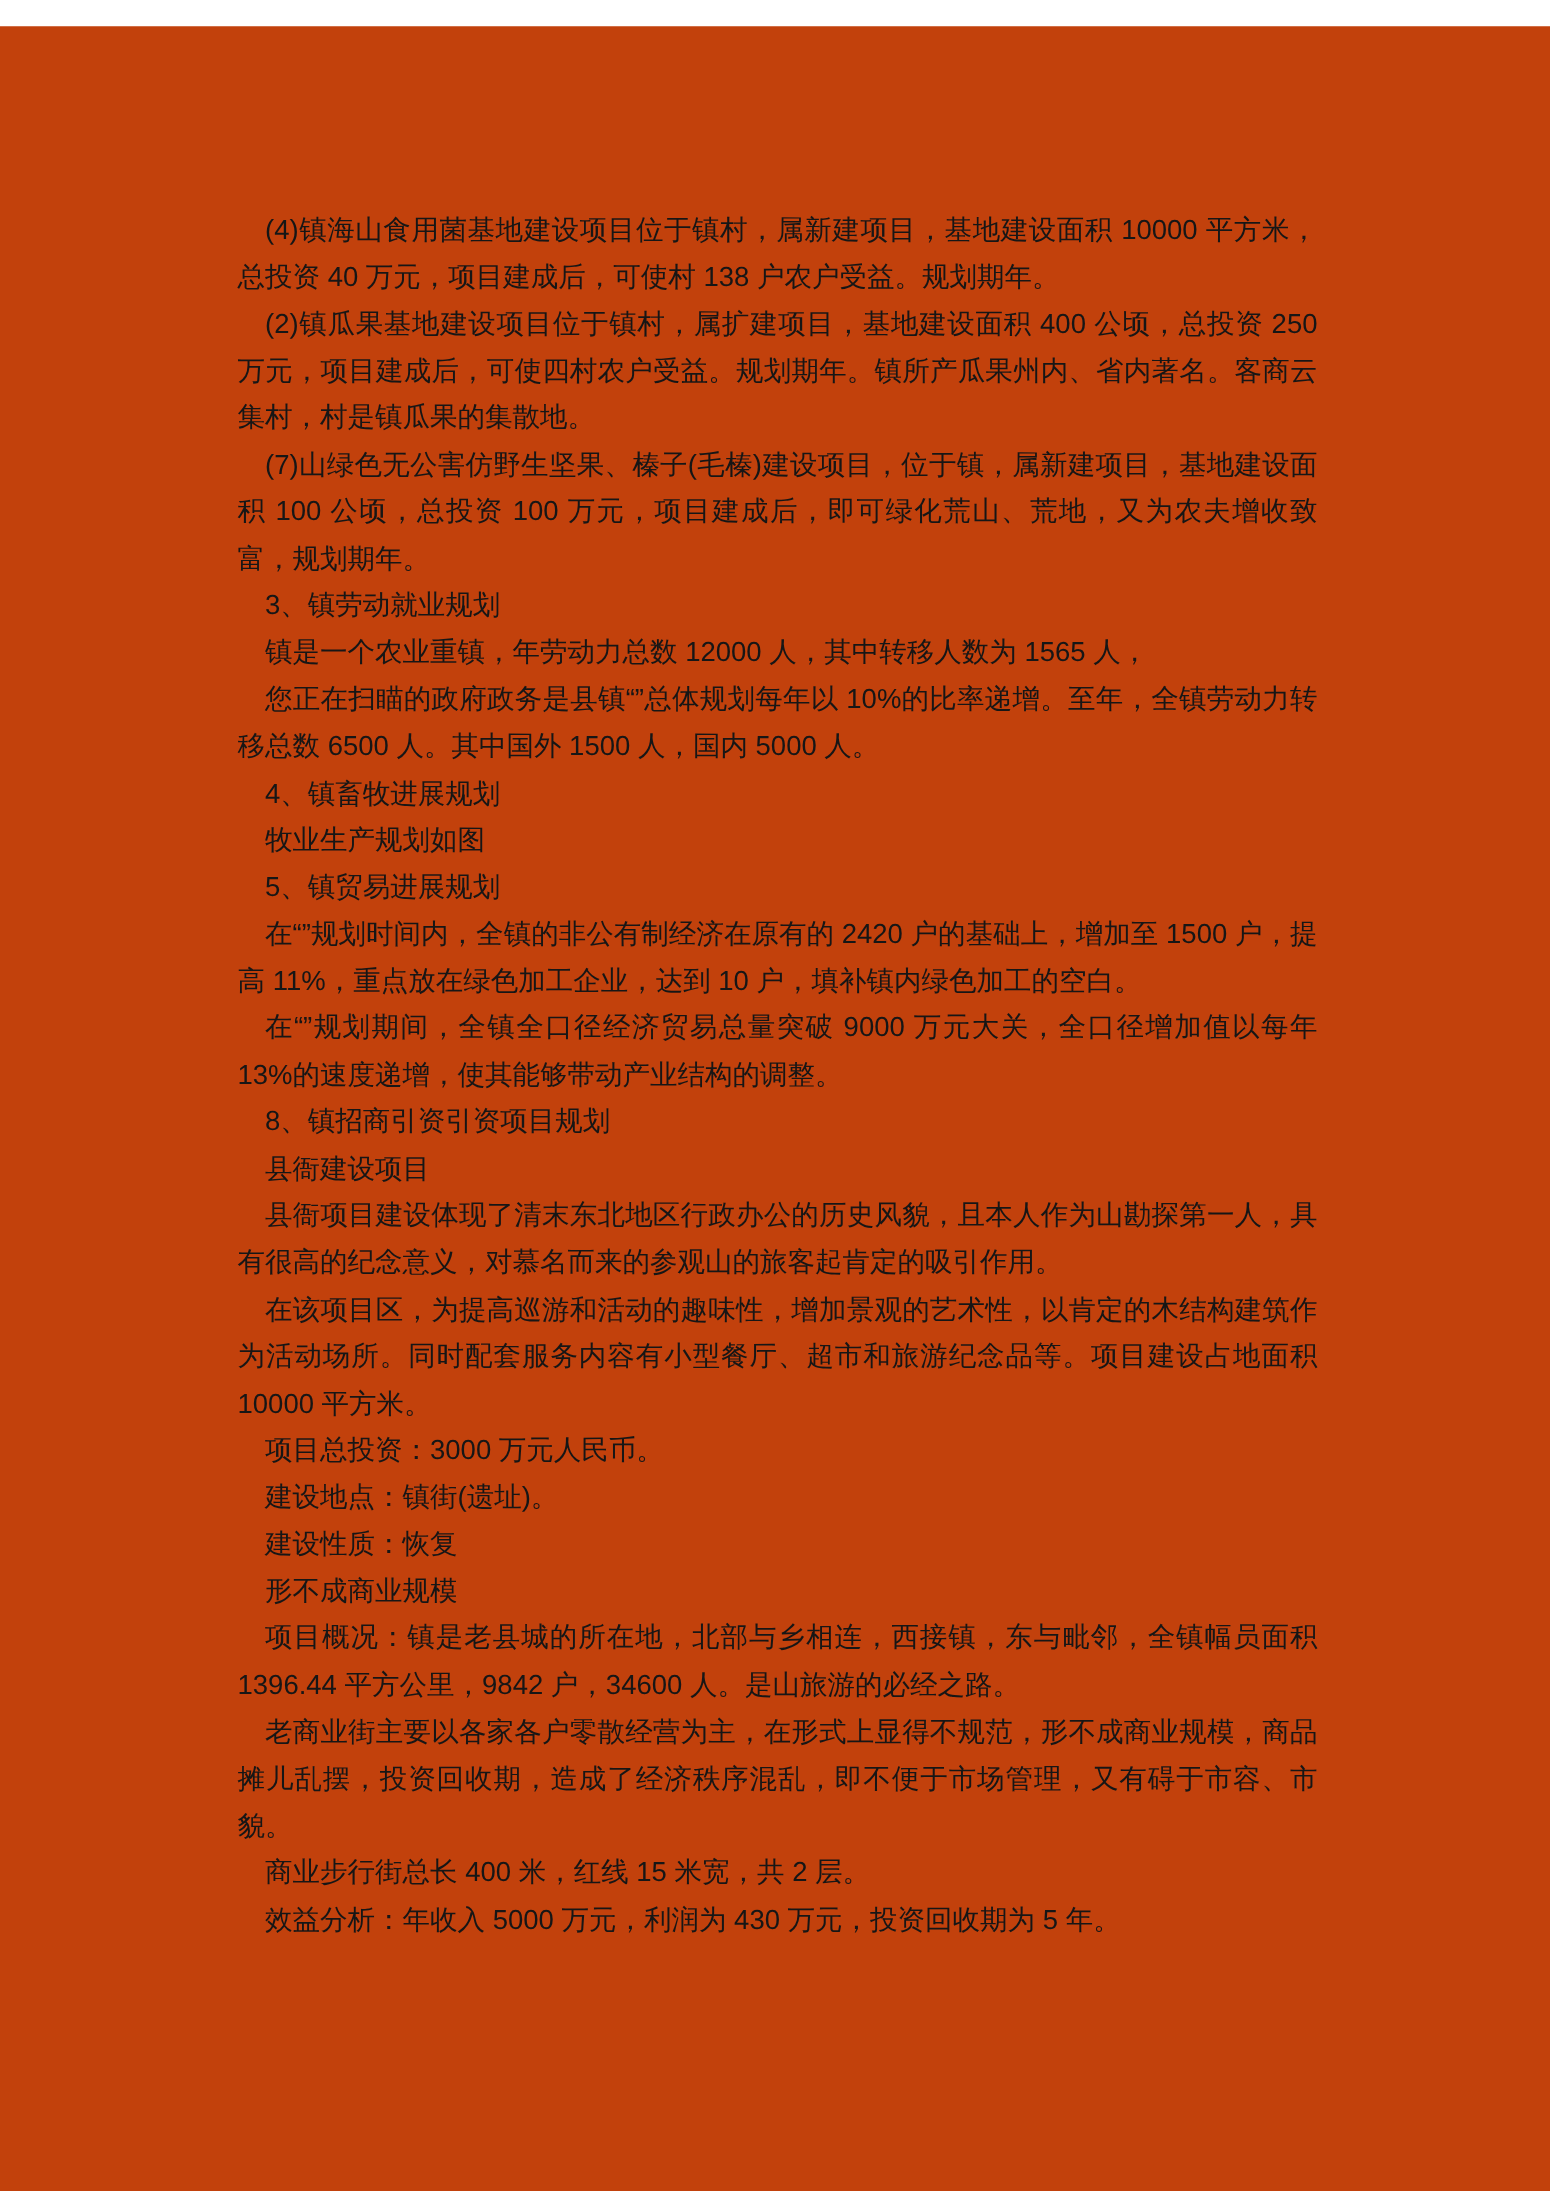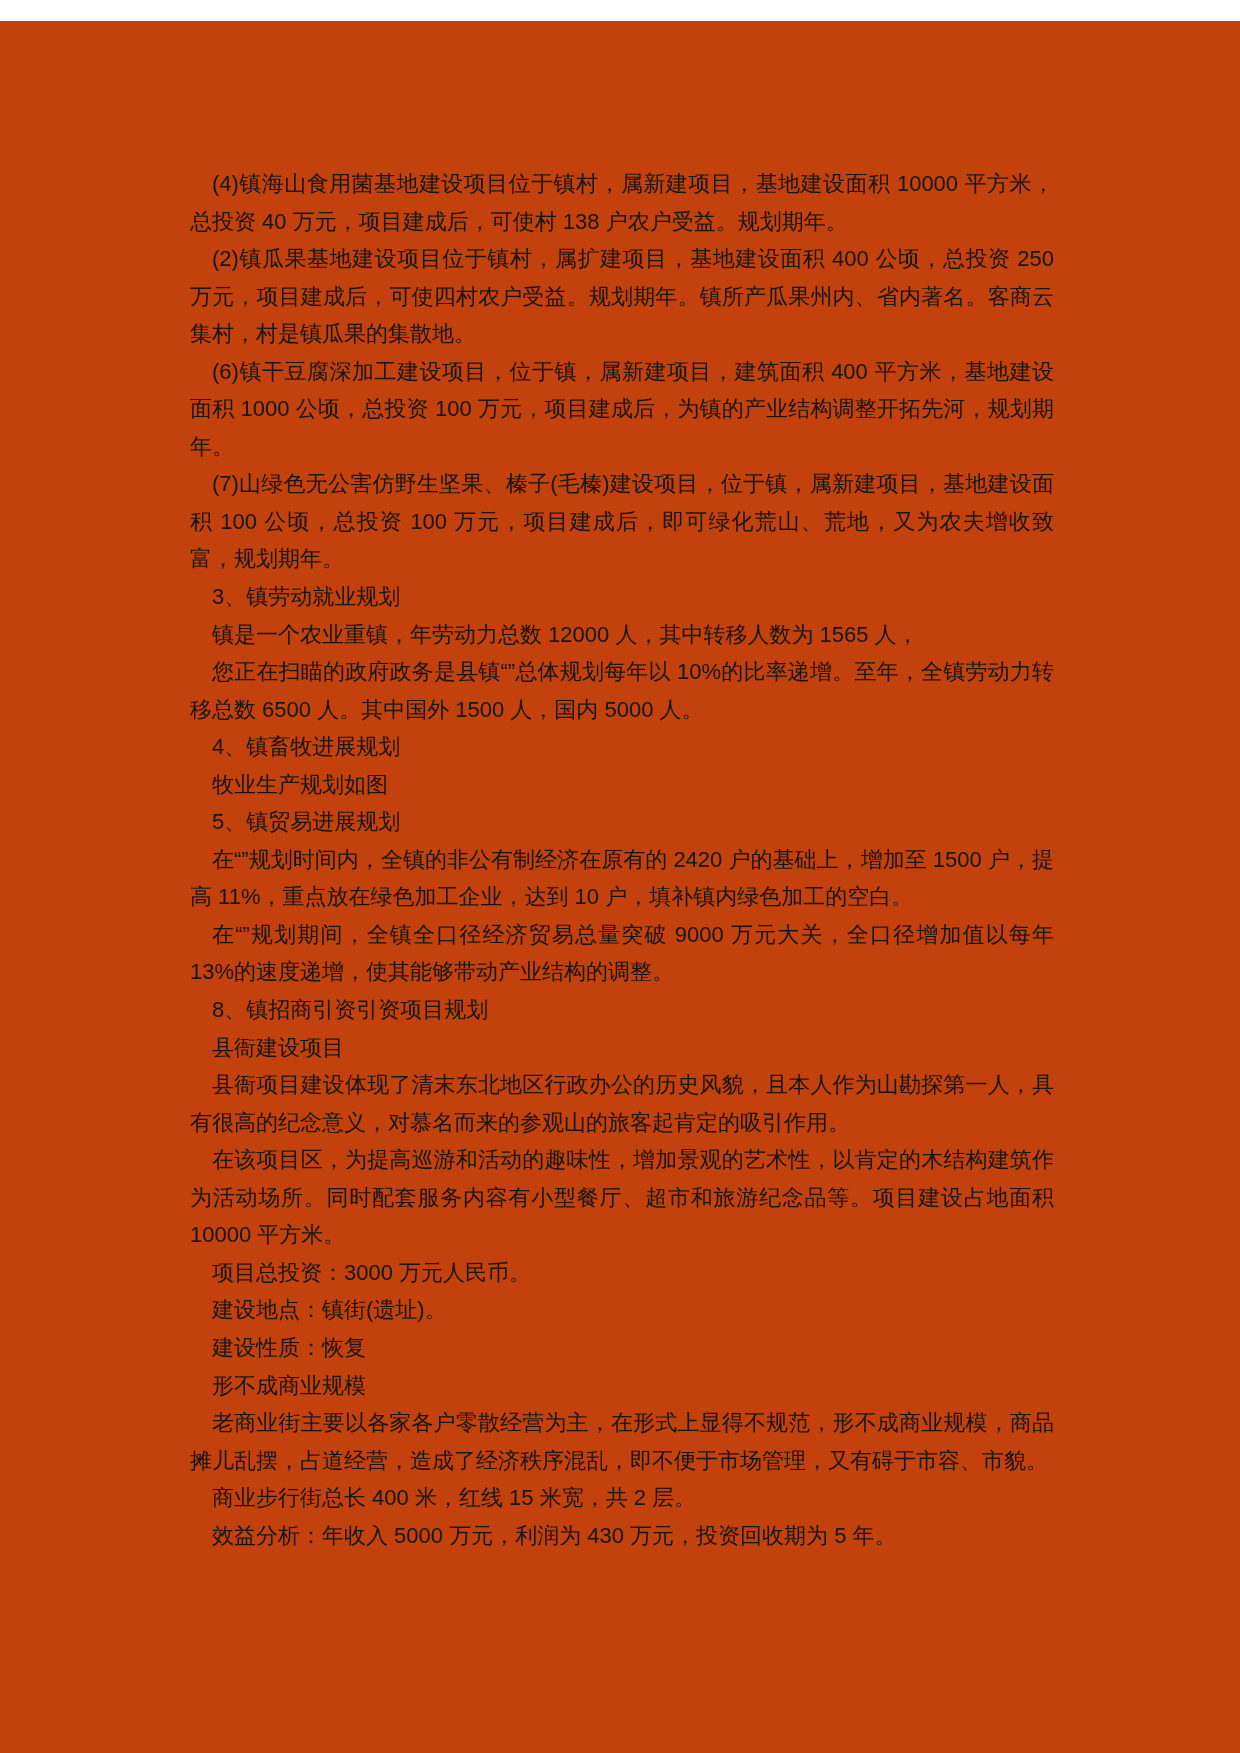--- a/index.html
+++ b/index.html
@@ -33,35 +33,35 @@
     word-break: normal;
   }
 </style>
 </head>
 <body>
 
 <div class="page">
   <div class="text-block">
       <p class="para">(4)镇海山食用菌基地建设项目位于镇村，属新建项目，基地建设面积 10000 平方米，总投资 40 万元，项目建成后，可使村 138 户农户受益。规划期年。</p>
       <p class="para">(2)镇瓜果基地建设项目位于镇村，属扩建项目，基地建设面积 400 公顷，总投资 250 万元，项目建成后，可使四村农户受益。规划期年。镇所产瓜果州内、省内著名。客商云集村，村是镇瓜果的集散地。</p>
-      <p class="para">(6)镇干豆腐深加工建设项目，位于镇，属新建项目，建筑面积 400 平方米，基地建设面积 1000 公顷，总投资 100 万元，项目建成后，为镇的产业结构调整开拓先河，规划期年。</p>
       <p class="para">(7)山绿色无公害仿野生坚果、榛子(毛榛)建设项目，位于镇，属新建项目，基地建设面积 100 公顷，总投资 100 万元，项目建成后，即可绿化荒山、荒地，又为农夫增收致富，规划期年。</p>
       <p class="para">3、镇劳动就业规划</p>
       <p class="para">镇是一个农业重镇，年劳动力总数 12000 人，其中转移人数为 1565 人，</p>
       <p class="para">您正在扫瞄的政府政务是县镇“”总体规划每年以 10%的比率递增。至年，全镇劳动力转移总数 6500 人。其中国外 1500 人，国内 5000 人。</p>
       <p class="para">4、镇畜牧进展规划</p>
       <p class="para">牧业生产规划如图</p>
       <p class="para">5、镇贸易进展规划</p>
       <p class="para">在“”规划时间内，全镇的非公有制经济在原有的 2420 户的基础上，增加至 1500 户，提高 11%，重点放在绿色加工企业，达到 10 户，填补镇内绿色加工的空白。</p>
       <p class="para">在“”规划期间，全镇全口径经济贸易总量突破 9000 万元大关，全口径增加值以每年 13%的速度递增，使其能够带动产业结构的调整。</p>
       <p class="para">8、镇招商引资引资项目规划</p>
       <p class="para">县衙建设项目</p>
       <p class="para">县衙项目建设体现了清末东北地区行政办公的历史风貌，且本人作为山勘探第一人，具有很高的纪念意义，对慕名而来的参观山的旅客起肯定的吸引作用。</p>
       <p class="para">在该项目区，为提高巡游和活动的趣味性，增加景观的艺术性，以肯定的木结构建筑作为活动场所。同时配套服务内容有小型餐厅、超市和旅游纪念品等。项目建设占地面积 10000 平方米。</p>
       <p class="para">项目总投资：3000 万元人民币。</p>
       <p class="para">建设地点：镇街(遗址)。</p>
       <p class="para">建设性质：恢复</p>
       <p class="para">形不成商业规模</p>
-      <p class="para">老商业街主要以各家各户零散经营为主，在形式上显得不规范，形不成商业规模，商品摊儿乱摆，占道经营，造成了经济秩序混乱，即不便于市场管理，又有碍于市容、市貌。</p>
+      <p class="para">项目概况：镇是老县城的所在地，北部与乡相连，西接镇，东与毗邻，全镇幅员面积 1396.44 平方公里，9842 户，34600 人。是山旅游的必经之路。</p>
+      <p class="para">老商业街主要以各家各户零散经营为主，在形式上显得不规范，形不成商业规模，商品摊儿乱摆，投资回收期，造成了经济秩序混乱，即不便于市场管理，又有碍于市容、市貌。</p>
       <p class="para">商业步行街总长 400 米，红线 15 米宽，共 2 层。</p>
       <p class="para">效益分析：年收入 5000 万元，利润为 430 万元，投资回收期为 5 年。</p>
     </div>
 </div>
 
 </body></html>

